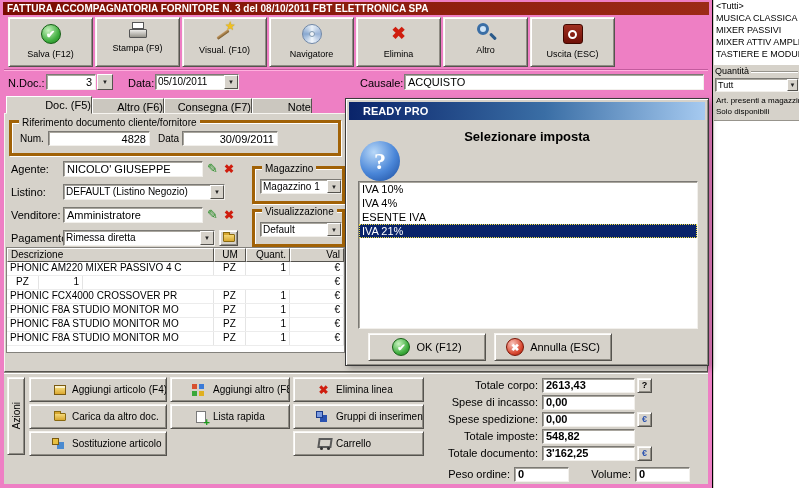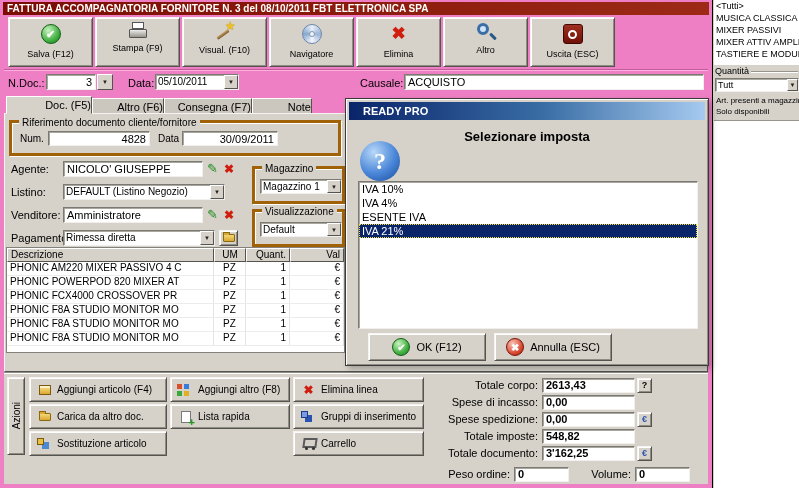--- a/index.html
+++ b/index.html
@@ -56,21 +56,21 @@
 .tbl{position:absolute;left:1px;top:133px;width:339px;height:106px;background:#fff;border:1px solid #83817c;overflow:hidden}
 .thead{display:flex}
 .th{background:#d6d2ca;border:1px solid;border-color:#fff #55534e #55534e #fff;font-size:10px;height:14px;line-height:12px;padding:0 3px;white-space:nowrap;overflow:hidden}
 .tr{display:flex;border-bottom:1px solid #ececec;background:#fff}
 .td{font-size:10px;height:13px;line-height:12px;padding:0 3px;border-right:1px solid #e4e4e4;white-space:nowrap;overflow:hidden}
 .c-desc{width:207px;flex:none}.c-um{width:32px;flex:none;text-align:center}.c-q{width:44px;flex:none;text-align:right}.c-val{flex:1;text-align:right}
 
 .bottom-panel{position:absolute;left:4px;top:372px;width:704px;height:112px;background:#d6d2ca;border-top:1px solid #8f8c84;box-shadow:inset 0 1px 0 #fff}
 .azioni-tab{position:absolute;left:3px;top:4px;width:18px;height:78px;display:flex;align-items:center;justify-content:center;cursor:pointer}
 .azioni-txt{writing-mode:vertical-rl;transform:rotate(180deg);font-size:10px}
-.act-btn{position:absolute;height:25px;display:flex;align-items:center;gap:5px;padding:0 7px;font-size:10px;cursor:pointer;white-space:nowrap;overflow:hidden}
+.act-btn{position:absolute;height:25px;display:flex;align-items:center;gap:5px;padding:0 22px;font-size:10px;cursor:pointer;white-space:nowrap;overflow:hidden}
 .ico-wrap{width:15px;height:14px;display:inline-flex;align-items:center;justify-content:center;flex:none;position:relative}
 .box3d{width:12px;height:10px;background:linear-gradient(#f8e488,#dca830);border:1px solid #7a5a10;box-shadow:inset 0 2px 0 rgba(255,255,255,.6)}
 .quad{width:5px;height:5px;background:#d8502e;box-shadow:7px 0 0 #3a7ad8,0 7px 0 #3aa83a,7px 7px 0 #e0b020;margin:-6px 6px 0 -6px}
 .dbl-sq{width:7px;height:7px;background:#7a9ae0;border:1px solid #1a3a8a;box-shadow:4px 4px 0 #2a52b0;margin:-4px 4px 0 -4px}
 .swap-sq{width:7px;height:7px;background:#e8c040;border:1px solid #7a5a10;box-shadow:5px 4px 0 #4a8ad0;margin:-4px 4px 0 -4px}
 .sheet{width:10px;height:12px;background:#fff;border:1px solid #7a7a7a}
 .plus-mark{position:absolute;right:-2px;bottom:-4px;color:#1a9a1a;font-weight:bold;font-size:11px}
 .cart-icon{position:relative;width:16px;height:13px}
 .cart-icon::before{content:"";position:absolute;left:2px;top:1px;width:10px;height:6px;border:2px solid #5a5a5a;transform:skewX(-8deg)}
 .cart-icon::after{content:"";position:absolute;left:4px;bottom:0;width:3px;height:3px;border-radius:50%;background:#303030;box-shadow:7px 0 0 #303030}
@@ -236,21 +236,20 @@
           <span class="th c-q">Quant.</span>
           <span class="th c-val">Val</span>
         </div>
         <div class="tr">
           <span class="td c-desc">PHONIC AM220 MIXER PASSIVO 4 C</span>
             <span class="td c-um">PZ</span>
             <span class="td c-q">1</span>
             <span class="td c-val">€</span>
         </div>
         <div class="tr">
-          <span class="td c-desc">PHONIC POWERPOD 820 MIXER AT</span>
             <span class="td c-um">PZ</span>
             <span class="td c-q">1</span>
             <span class="td c-val">€</span>
         </div>
         <div class="tr">
           <span class="td c-desc">PHONIC FCX4000  CROSSOVER PR</span>
             <span class="td c-um">PZ</span>
             <span class="td c-q">1</span>
             <span class="td c-val">€</span>
         </div>

